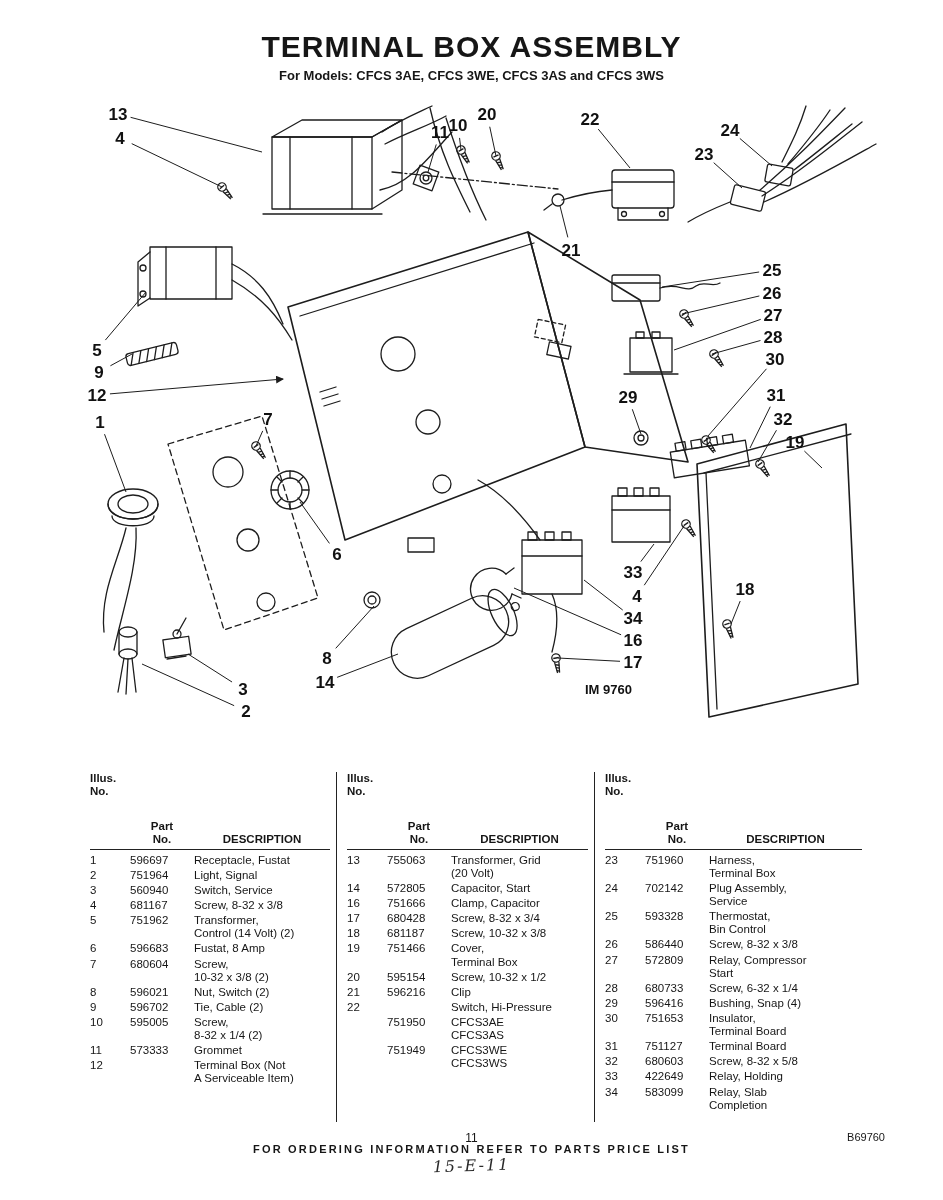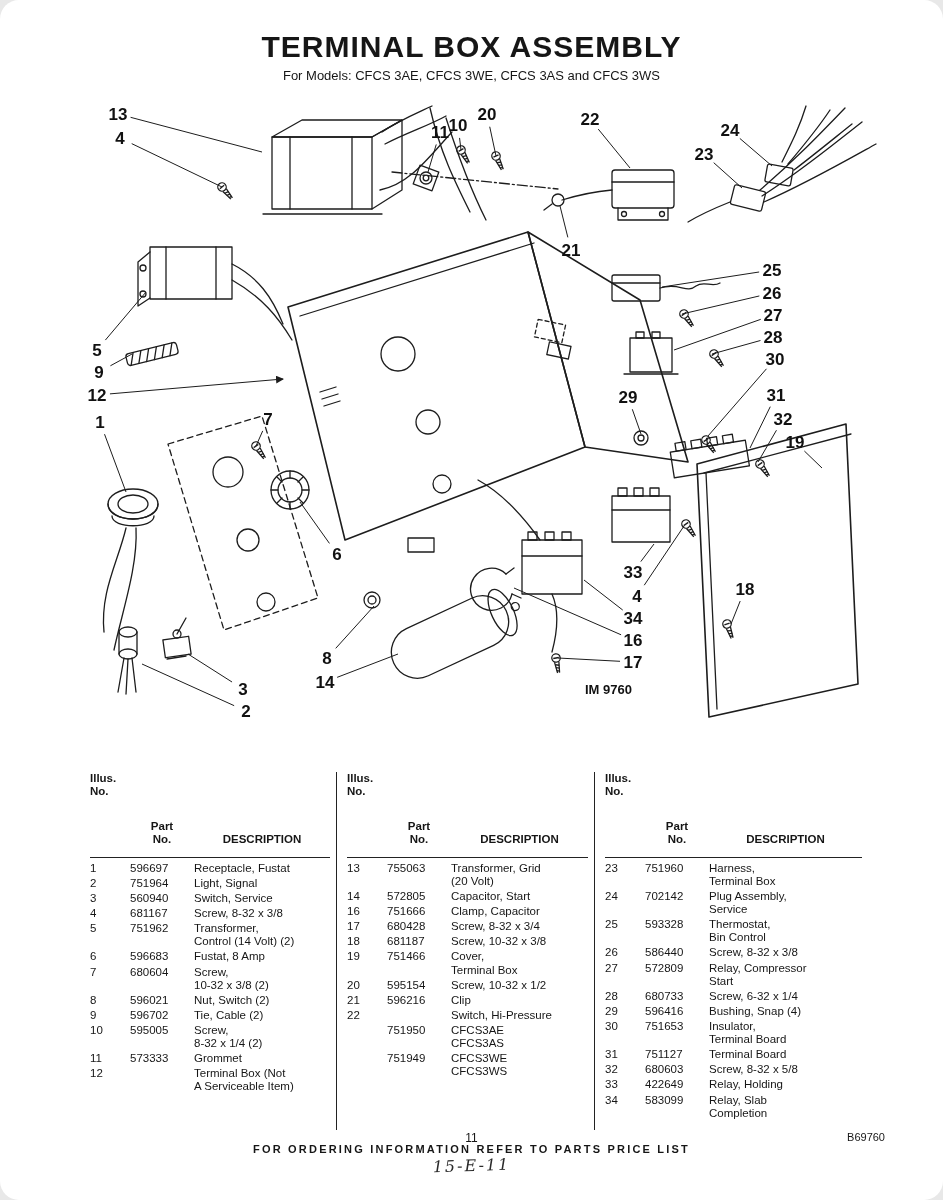--- a/index.html
+++ b/index.html
@@ -1,46 +1,45 @@
 <!DOCTYPE html>
 <html><head>
 <meta charset="utf-8">
 <style>
   html,body{margin:0;padding:0;background:#e8e8e8;}
   .page{
     position:relative;width:943px;height:1200px;background:#ffffff;
     font-family:"Liberation Sans",sans-serif;color:#161616;overflow:hidden;
     margin:0 auto;
-    border-radius:19px;
   }
   .title{
     position:absolute;top:30px;left:0;right:0;text-align:center;
     font-size:30px;font-weight:bold;letter-spacing:1px;
   }
   .subtitle{
     position:absolute;top:68px;left:0;right:0;text-align:center;
-    font-size:13px;font-weight:normal;
+    font-size:13px;font-weight:bold;
   }
   .diagram{position:absolute;top:92px;left:0;width:943px;height:655px;}
   svg .art{stroke:#1d1d1d;fill:none;stroke-width:1.3;stroke-linecap:round;stroke-linejoin:round;}
   svg .leader{stroke:#1d1d1d;stroke-width:1;}
   svg .callout{font-family:"Liberation Sans",sans-serif;font-size:17px;font-weight:600;fill:#111;text-anchor:middle;}
   svg .stamp{font-family:"Liberation Sans",sans-serif;font-size:13px;font-weight:bold;fill:#111;}
   svg .dashed{stroke-dasharray:6 4;}
   svg .dashed2{stroke-dasharray:4 3;}
   svg .dashdot{stroke-dasharray:10 3 2 3;}
   .parts{
     position:absolute;top:772px;left:86px;width:782px;
     display:grid;grid-template-columns:250px 258px 274px;
   }
   .pcol{padding:0 6px 8px 4px;min-height:322px;}
   .pcol + .pcol{border-left:1.5px solid #222;padding-left:10px;}
   .phead{
     display:grid;grid-template-columns:40px 64px 1fr;
-    border-bottom:1.5px solid #222;padding-bottom:11px;margin-bottom:4px;
+    border-bottom:1.5px solid #222;padding-bottom:3px;margin-bottom:4px;
     font-weight:bold;font-size:11.5px;line-height:1.12;white-space:pre-line;
   }
   .phead .h-part{text-align:center;margin-top:48px;}
   .phead .h-desc{text-align:center;align-self:end;}
   .prow{
     display:grid;grid-template-columns:40px 64px 1fr;
     font-size:11.5px;line-height:1.14;margin-bottom:2px;
   }
   .c-desc{white-space:pre-line;}
   .footer-note{

